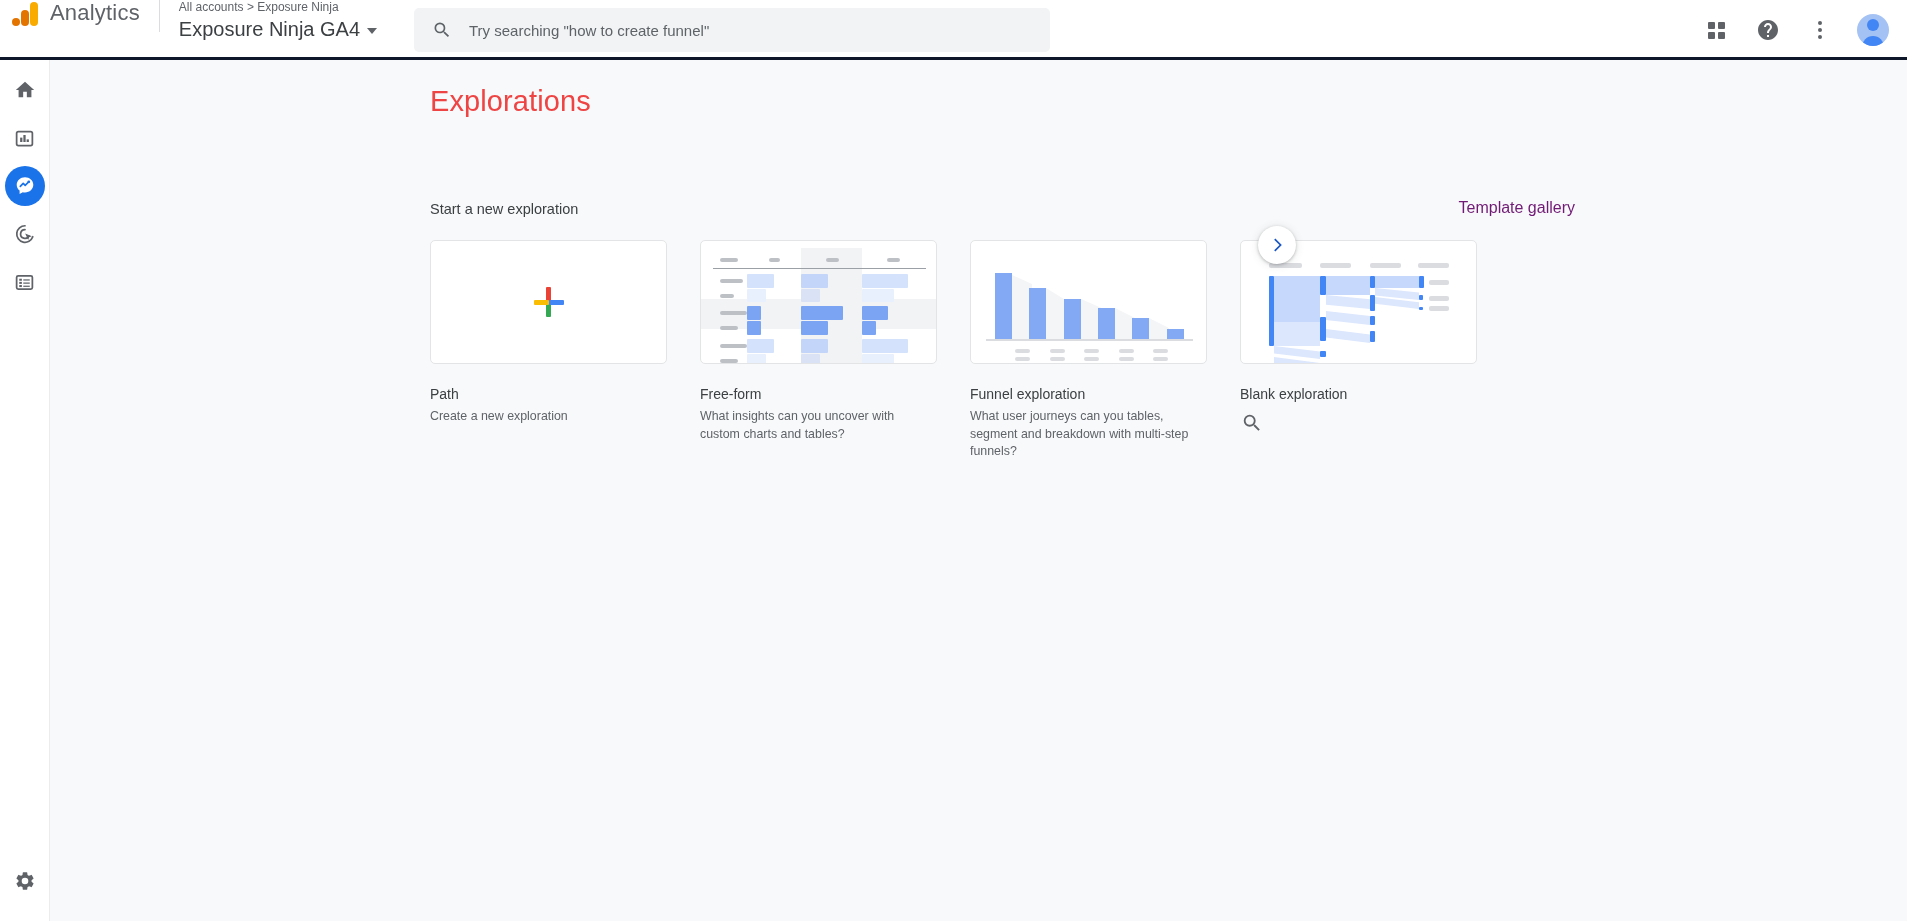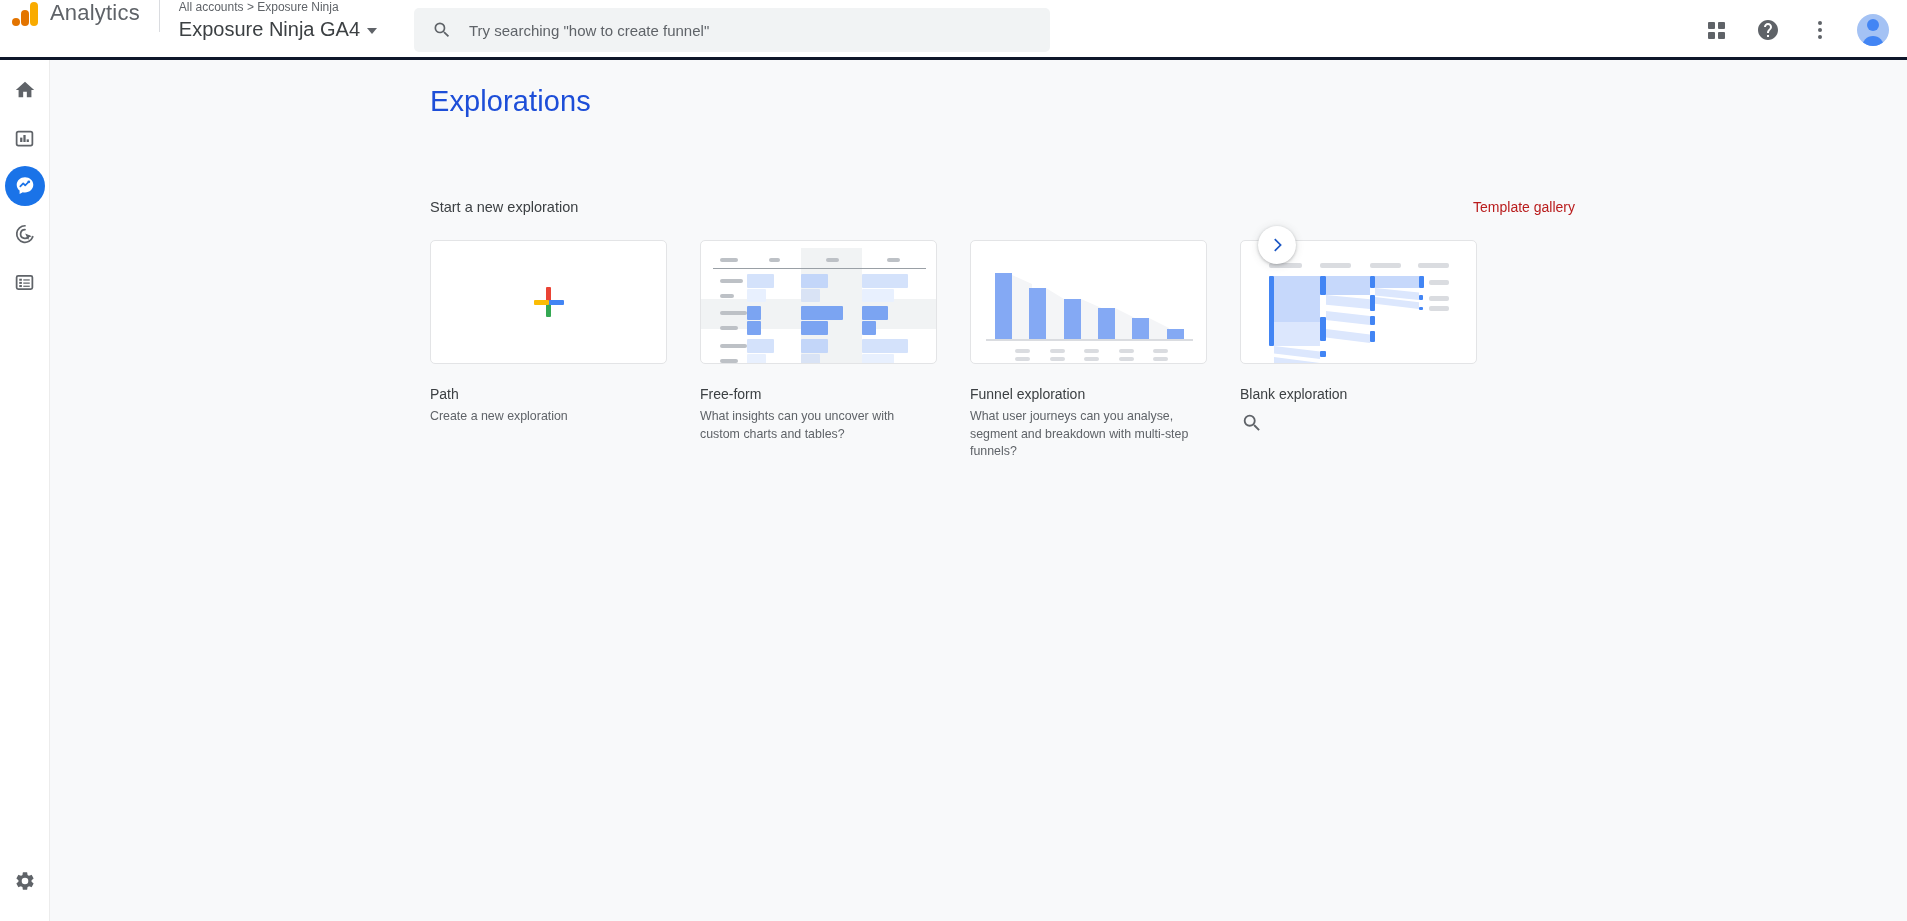--- a/index.html
+++ b/index.html
@@ -73,28 +73,28 @@
   .nav-spacer { flex: 1; }
   .nav-bottom { margin-bottom: 20px; }
 
   
   .main {
     position: absolute; left: 50px; top: 60px; width: 1857px; height: 861px;
     background: #f8f9fa; overflow: hidden;
   }
   .page-title {
     position: absolute; left: 380px; top: 25px;
-    font-size: 29px; color: #1d4ed8; font-weight: 400; letter-spacing: .1px;
+    font-size: 29px; color: #ef4444; font-weight: 400; letter-spacing: .1px;
   }
   .section-row {
     position: absolute; left: 380px; top: 139px; width: 1145px;
     display: flex; align-items: flex-end; justify-content: space-between;
   }
   .section-title { font-size: 14.5px; color: #3c4043; }
-  .template-gallery { font-size: 14px; color: #b91c1c; cursor: pointer; }
+  .template-gallery { font-size: 16px; color: #701a75; cursor: pointer; }
 
   .cards {
     position: absolute; left: 380px; top: 180px;
     display: flex; gap: 33px;
   }
   .card { width: 237px; }
   .card-thumb {
     width: 237px; height: 124px; background: #fff;
     border: 1px solid #e3e4e6; border-radius: 5px;
     position: relative; overflow: hidden; cursor: pointer;
@@ -334,21 +334,21 @@
           <div class="fn-lbl" style="left:113px; top:108px; width:15px"></div>
           <div class="fn-lbl" style="left:113px; top:116px; width:15px"></div>
           <div class="fn-lbl" style="left:148px; top:108px; width:15px"></div>
           <div class="fn-lbl" style="left:148px; top:116px; width:15px"></div>
           <div class="fn-lbl" style="left:182px; top:108px; width:15px"></div>
           <div class="fn-lbl" style="left:182px; top:116px; width:15px"></div>
           <div class="fn-base"></div>
         </div>
       </div>
       <div class="card-name">Funnel exploration</div>
-      <div class="card-desc">What user journeys can you analyse, segment and breakdown with multi-step funnels?</div>
+      <div class="card-desc">What user journeys can you tables, segment and breakdown with multi-step funnels?</div>
     </div>
 
     <div class="card">
       <div class="card-thumb">
         <div class="pt">
           <div class="pt-hdr" style="left:28px;  width:33px"></div>
           <div class="pt-hdr" style="left:79px;  width:31px"></div>
           <div class="pt-hdr" style="left:129px; width:31px"></div>
           <div class="pt-hdr" style="left:177px; width:31px"></div>
 

